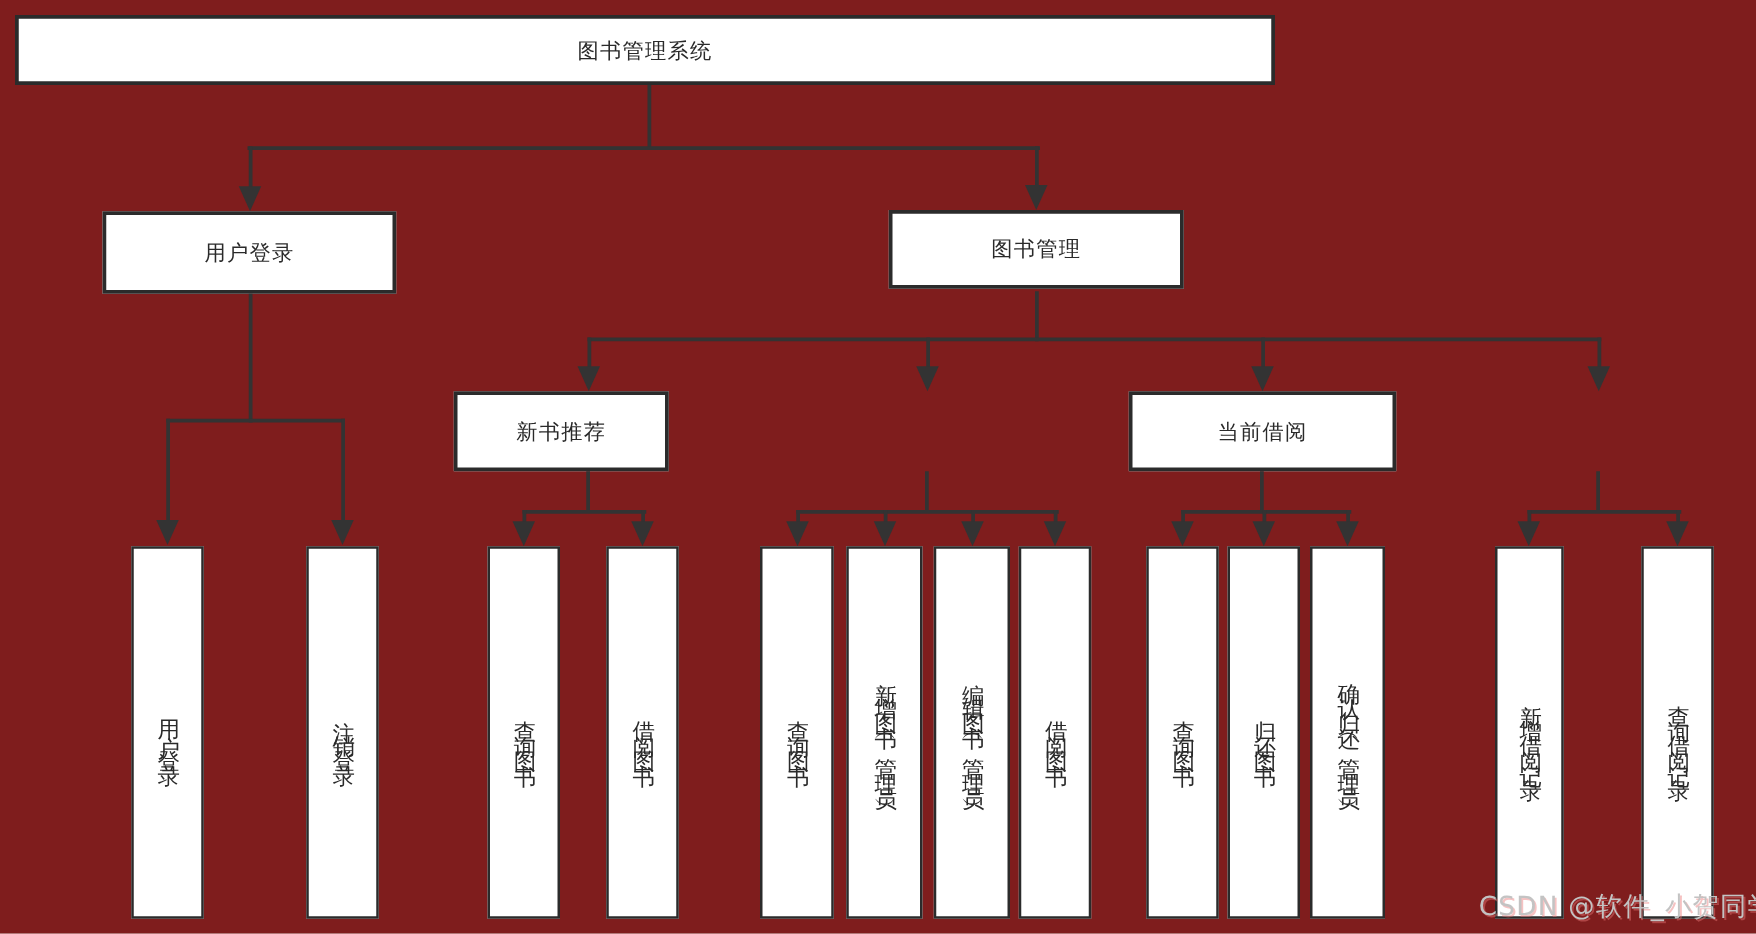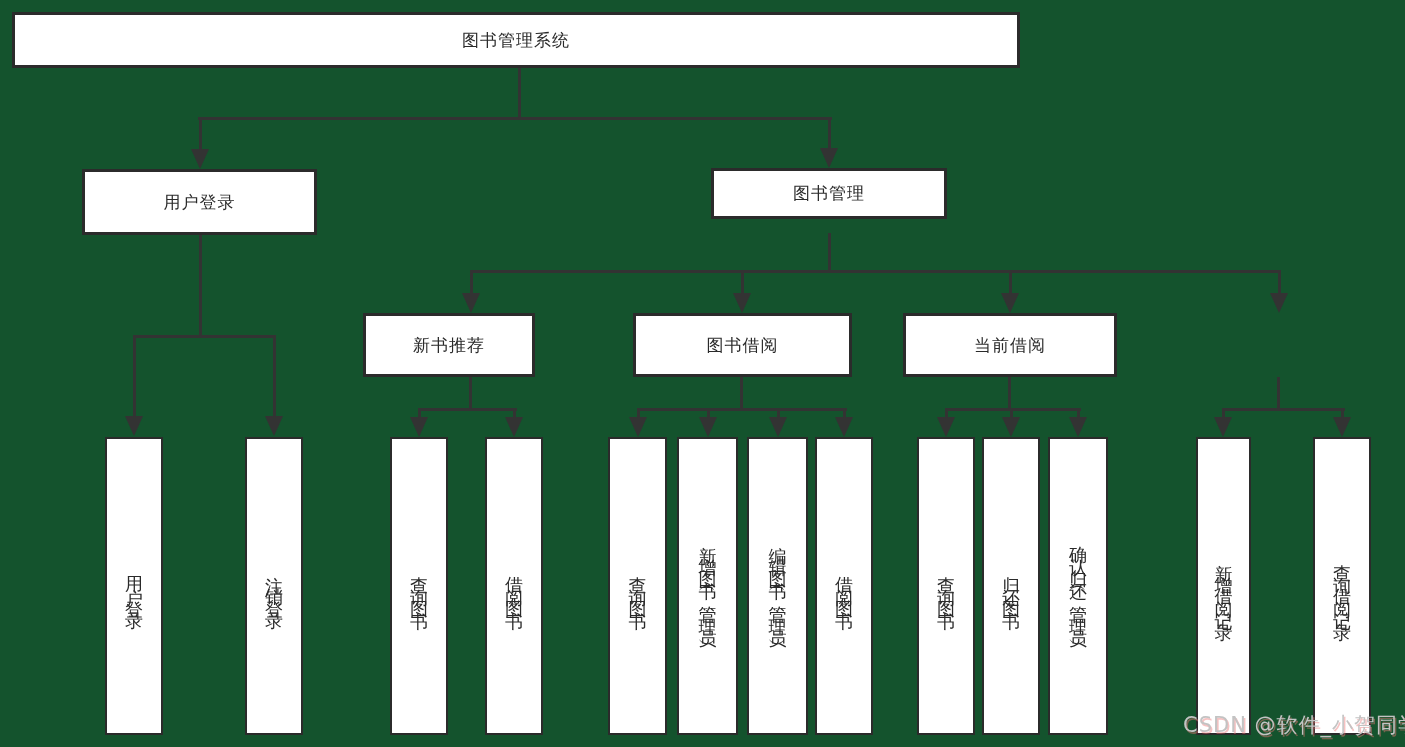--- a/index.html
+++ b/index.html
@@ -1,20 +1,20 @@
 <!DOCTYPE html>
 <html style="--line: #333333; --border: #2b2b2b; --text: #2a2a2a; --wm: #c3c3c3;"><head>
 <meta charset="utf-8">
 <style>
   :root{
     --line:#333333; --border:#2b2b2b; --text:#2a2a2a; --wm:#c3c3c3;
   }
   html,body{margin:0;padding:0;background:#ffffff;}
   body{font-family:"DejaVu Sans","Liberation Sans",sans-serif;}
-  .stage{position:relative;width:1405px;height:747px;background:#14532d;overflow:hidden;}
+  .stage{position:relative;width:1405px;height:747px;background:#7f1d1d;overflow:hidden;}
   .hbox{
     position:absolute;box-sizing:border-box;border:3px solid var(--border);
     background:#fff;display:flex;align-items:center;justify-content:center;
     font-size:17px;color:var(--text);letter-spacing:1px;white-space:nowrap;
   }
   .vbox{
     position:absolute;box-sizing:border-box;border:2px solid var(--border);
     background:#fff;display:flex;align-items:center;justify-content:center;
     font-size:18px;color:var(--text);
     writing-mode:vertical-rl;text-orientation:mixed;letter-spacing:12px;
@@ -46,21 +46,21 @@
 
   <div class="ln" style="left:199px;top:117px;width:3px;height:33px;"></div>
   <div class="ah" style="left:191px;top:149px;"></div>
 
   <div class="ln" style="left:828px;top:117px;width:3px;height:33px;"></div>
   <div class="ah" style="left:820px;top:148px;"></div>
 
   <div class="hbox" style="left:82px;top:169px;width:235px;height:66px;">
     <span>用户登录</span>
   </div>
-  <div class="hbox" style="left:711px;top:168px;width:236px;height:51px;">
+  <div class="hbox" style="left:711px;top:168px;width:236px;height:63px;">
     <span>图书管理</span>
   </div>
 
   <div class="ln" style="left:199px;top:235px;width:3px;height:103px;"></div>
   <div class="ln" style="left:133px;top:335px;width:143px;height:3px;"></div>
   <div class="ln" style="left:133px;top:335px;width:3px;height:82px;"></div>
   <div class="ah" style="left:125px;top:416px;"></div>
   <div class="ln" style="left:273px;top:335px;width:3px;height:82px;"></div>
   <div class="ah" style="left:265px;top:416px;"></div>
 
@@ -70,23 +70,20 @@
   <div class="ah" style="left:462px;top:293px;"></div>
   <div class="ln" style="left:741px;top:270px;width:3px;height:25px;"></div>
   <div class="ah" style="left:733px;top:293px;"></div>
   <div class="ln" style="left:1009px;top:270px;width:3px;height:25px;"></div>
   <div class="ah" style="left:1001px;top:293px;"></div>
   <div class="ln" style="left:1278px;top:270px;width:3px;height:25px;"></div>
   <div class="ah" style="left:1270px;top:293px;"></div>
 
   <div class="hbox" style="left:363px;top:313px;width:172px;height:64px;">
     <span>新书推荐</span>
-  </div>
-  <div class="hbox" style="left:633px;top:313px;width:219px;height:64px;">
-    <span>图书借阅</span>
   </div>
   <div class="hbox" style="left:903px;top:313px;width:214px;height:64px;">
     <span>当前借阅</span>
   </div>
 
   <div class="ln" style="left:469px;top:377px;width:3px;height:33px;"></div>
   <div class="ln" style="left:418px;top:408px;width:99px;height:3px;"></div>
   <div class="ln" style="left:418px;top:408px;width:3px;height:11px;"></div>
   <div class="ah" style="left:410px;top:417px;"></div>
   <div class="ln" style="left:513px;top:408px;width:3px;height:11px;"></div>

